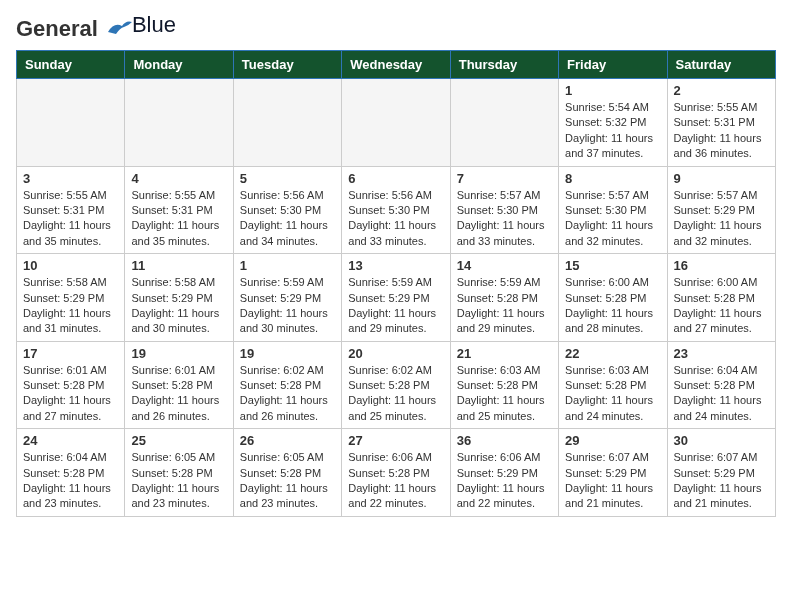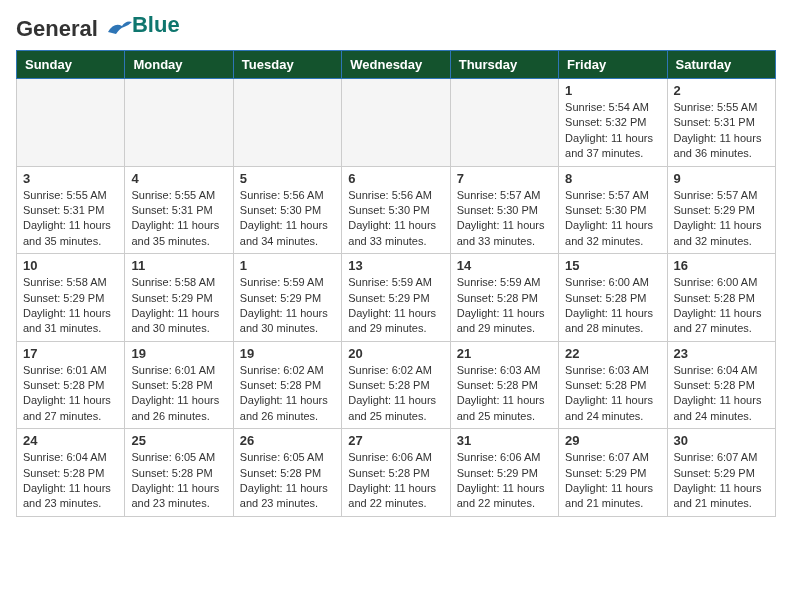--- a/index.html
+++ b/index.html
@@ -80,21 +80,21 @@
 <body>
 
 <div class="header">
   <div class="logo">
     <div class="logo-line">
       <span style="font-size:22px;font-weight:bold;color:#333;">General</span>
       <svg width="32" height="22" viewBox="0 0 32 22" style="margin-left:2px;">
         <path d="M8 14 Q14 4 22 8 Q26 2 32 4 Q28 8 24 9 Q20 10 16 16 Z" fill="#2e75b6"></path>
       </svg>
     </div>
-    <span style="font-size:22px;font-weight:bold;color:#0f766e;margin-top:-4px;">Blue</span>
+    <span style="font-size:22px;font-weight:normal;color:#0f172a;margin-top:-4px;">Blue</span>
   </div>
   <div class="title-section">
     <div class="month-title"></div>
     <div class="location"></div>
   </div>
 </div>
 
 <table class="calendar">
   <thead>
     <tr>
@@ -278,21 +278,21 @@
 Sunset: 5:28 PM
 Daylight: 11 hours and 23 minutes.</div>
         </td>
         <td>
           <div class="day-number">27</div>
           <div class="day-info" style="white-space: pre-line;">Sunrise: 6:06 AM
 Sunset: 5:28 PM
 Daylight: 11 hours and 22 minutes.</div>
         </td>
         <td>
-          <div class="day-number">31</div>
+          <div class="day-number">36</div>
           <div class="day-info" style="white-space: pre-line;">Sunrise: 6:06 AM
 Sunset: 5:29 PM
 Daylight: 11 hours and 22 minutes.</div>
         </td>
         <td>
           <div class="day-number">29</div>
           <div class="day-info" style="white-space: pre-line;">Sunrise: 6:07 AM
 Sunset: 5:29 PM
 Daylight: 11 hours and 21 minutes.</div>
         </td>

